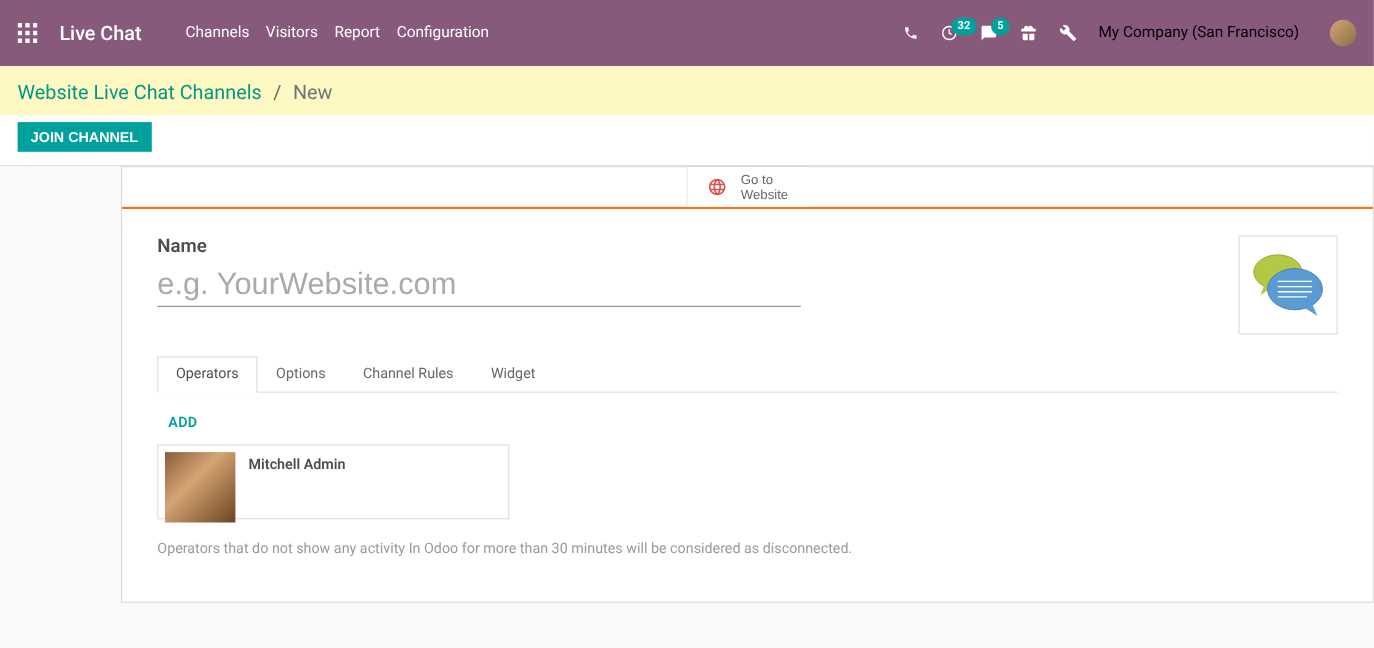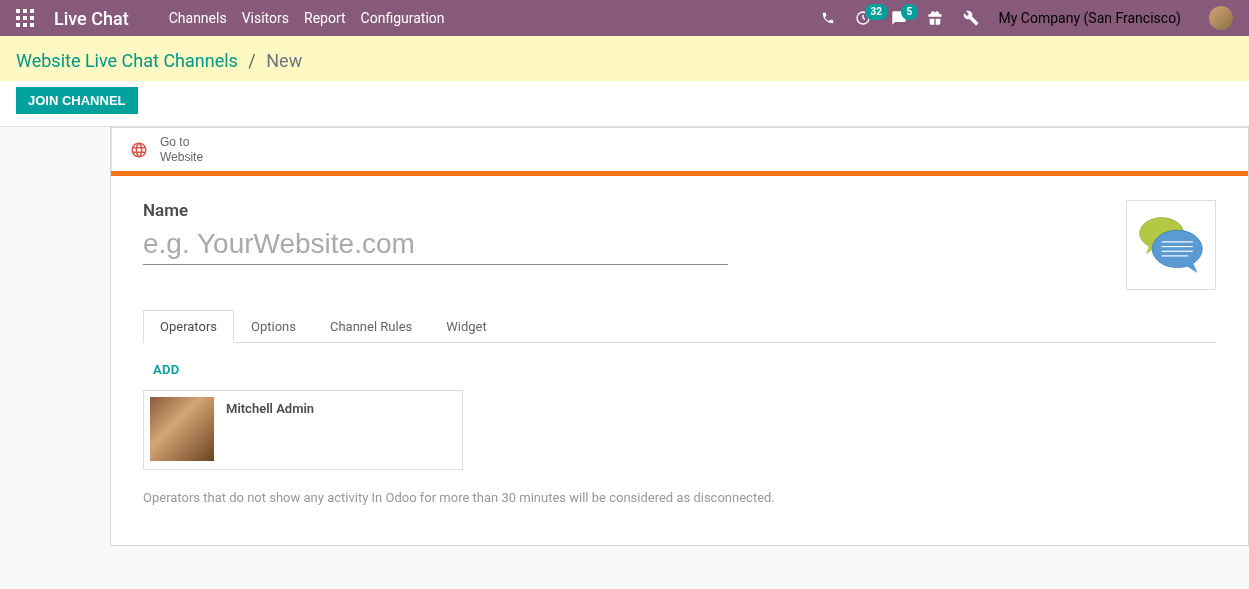--- a/index.html
+++ b/index.html
@@ -1,18 +1,18 @@
 <!DOCTYPE html>
 <html><head>
 <meta charset="utf-8">
 <style>
 * { margin: 0; padding: 0; box-sizing: border-box; }
 body { font-family: -apple-system, BlinkMacSystemFont, "Segoe UI", Roboto, "Helvetica Neue", Arial, sans-serif; background: #f9f9f9; color: #4c4c4c; width: 1249px; }
 
-.navbar { background: #875a7b; height: 36px; display: flex; align-items: center; padding: 0 16px; color: #fff; }
+.navbar { background: #875a7b; height: 60px; display: flex; align-items: center; padding: 0 16px; color: #fff; }
 .navbar .apps-icon { margin-right: 20px; cursor: pointer; }
 .navbar .apps-icon svg { display: block; }
 .navbar .app-title { font-size: 18px; font-weight: 500; margin-right: 40px; color: #fff; }
 .navbar .menu { display: flex; gap: 15px; }
 .navbar .menu a { color: #fff; text-decoration: none; font-size: 14px; cursor: pointer; }
 .navbar .spacer { flex: 1; }
 .navbar .right-icons { display: flex; align-items: center; gap: 20px; }
 .navbar .right-icons .icon-wrap { position: relative; cursor: pointer; display: flex; align-items: center; }
 .navbar .badge { position: absolute; top: -6px; left: 10px; background: #00a09d; color: #fff; font-size: 10px; font-weight: 700; padding: 1px 6px; border-radius: 8px; line-height: 14px; }
 .navbar .company-name { font-size: 14px; color: #000000; cursor: pointer; }
@@ -25,38 +25,38 @@
 .breadcrumb-bar .breadcrumb .bc-current { color: #6c757d; }
 .breadcrumb-bar .controls { margin-top: 10px; display: flex; gap: 16px; align-items: center; }
 .btn-primary { background: #00a09d; color: #fff; border: none; padding: 6px 14px; font-size: 13px; font-weight: 600; cursor: pointer; }
 .btn-discard { color: #009688; font-size: 13px; font-weight: 600; cursor: pointer; background: none; border: none; letter-spacing: 0.3px; }
 
 .status-bar { padding: 6px 16px 12px; background: #fff; border-bottom: 1px solid #e0e0e0; }
 .btn-join { background: #00a09d; color: #fff; border: none; padding: 6px 12px; font-size: 13px; font-weight: 600; cursor: pointer; }
 
 .form-wrapper { padding: 0 0 40px 110px; }
 .form-sheet { background: #fff; border: 1px solid #d8d8d8; max-width: 1140px; position: relative; }
-.form-sheet .button-box { display: flex; justify-content: flex-start; border-bottom: 5px solid #f97316; height: 48px; }
+.form-sheet .button-box { display: flex; justify-content: center; border-bottom: 2px solid #f97316; height: 38px; }
 .stat-button { border: none; border-left: 1px solid #e5e5e5; background: #fff; padding: 4px 18px; display: flex; align-items: center; gap: 12px; cursor: pointer; height: 100%; }
 .stat-button .globe-icon svg { display: block; }
 .stat-button .stat-text { font-size: 12px; color: #666; line-height: 1.2; text-align: left; }
 .form-content { padding: 24px 32px; position: relative; }
 .field-label { font-size: 17px; color: #4c4c4c; font-weight: 600; margin-bottom: 4px; display: block; }
 .name-input { width: 585px; font-size: 28px; border: none; border-bottom: 1px solid #888; outline: none; padding: 4px 0; color: #333; background: transparent; }
 .name-input::placeholder { color: #aaa; }
 .image-box { position: absolute; top: 24px; right: 32px; width: 90px; height: 90px; border: 1px solid #ddd; padding: 4px; display: flex; align-items: center; justify-content: center; cursor: pointer; }
 .image-box svg { display: block; }
 
 .tabs { display: flex; margin-top: 28px; border-bottom: 1px solid #ddd; }
 .tab { padding: 8px 16px; font-size: 13px; color: #666; cursor: pointer; border: 1px solid transparent; border-bottom: none; position: relative; top: 1px; margin-top: 16px; }
 .tab.active { border-color: #ddd; background: #fff; color: #4c4c4c; border-bottom: 1px solid #fff; }
 
 .tab-content { padding: 16px 0; }
 .add-link { color: #00a09d; font-size: 13px; font-weight: 600; cursor: pointer; text-transform: uppercase; letter-spacing: 0.3px; margin-left: 10px; }
-.operator-card { margin-top: 12px; border: 1px solid #ddd; width: 320px; height: 80px; display: flex; align-items: flex-start; padding: 6px; gap: 12px; cursor: pointer; }
+.operator-card { margin-top: 12px; border: 1px solid #ddd; width: 320px; height: 68px; display: flex; align-items: flex-start; padding: 6px; gap: 12px; cursor: pointer; }
 .operator-card .op-avatar { width: 64px; height: 64px; background: linear-gradient(135deg, #8b5a3c 0%, #d4a574 40%, #6b4423 100%); }
 .operator-card .op-name { font-size: 13px; font-weight: 600; color: #4c4c4c; margin-top: 4px; }
 .help-text { margin-top: 20px; font-size: 13px; color: #999; }
 </style>
 </head>
 <body>
 
 <div class="navbar">
   <span class="apps-icon">
     <svg width="18" height="18" viewBox="0 0 18 18">

